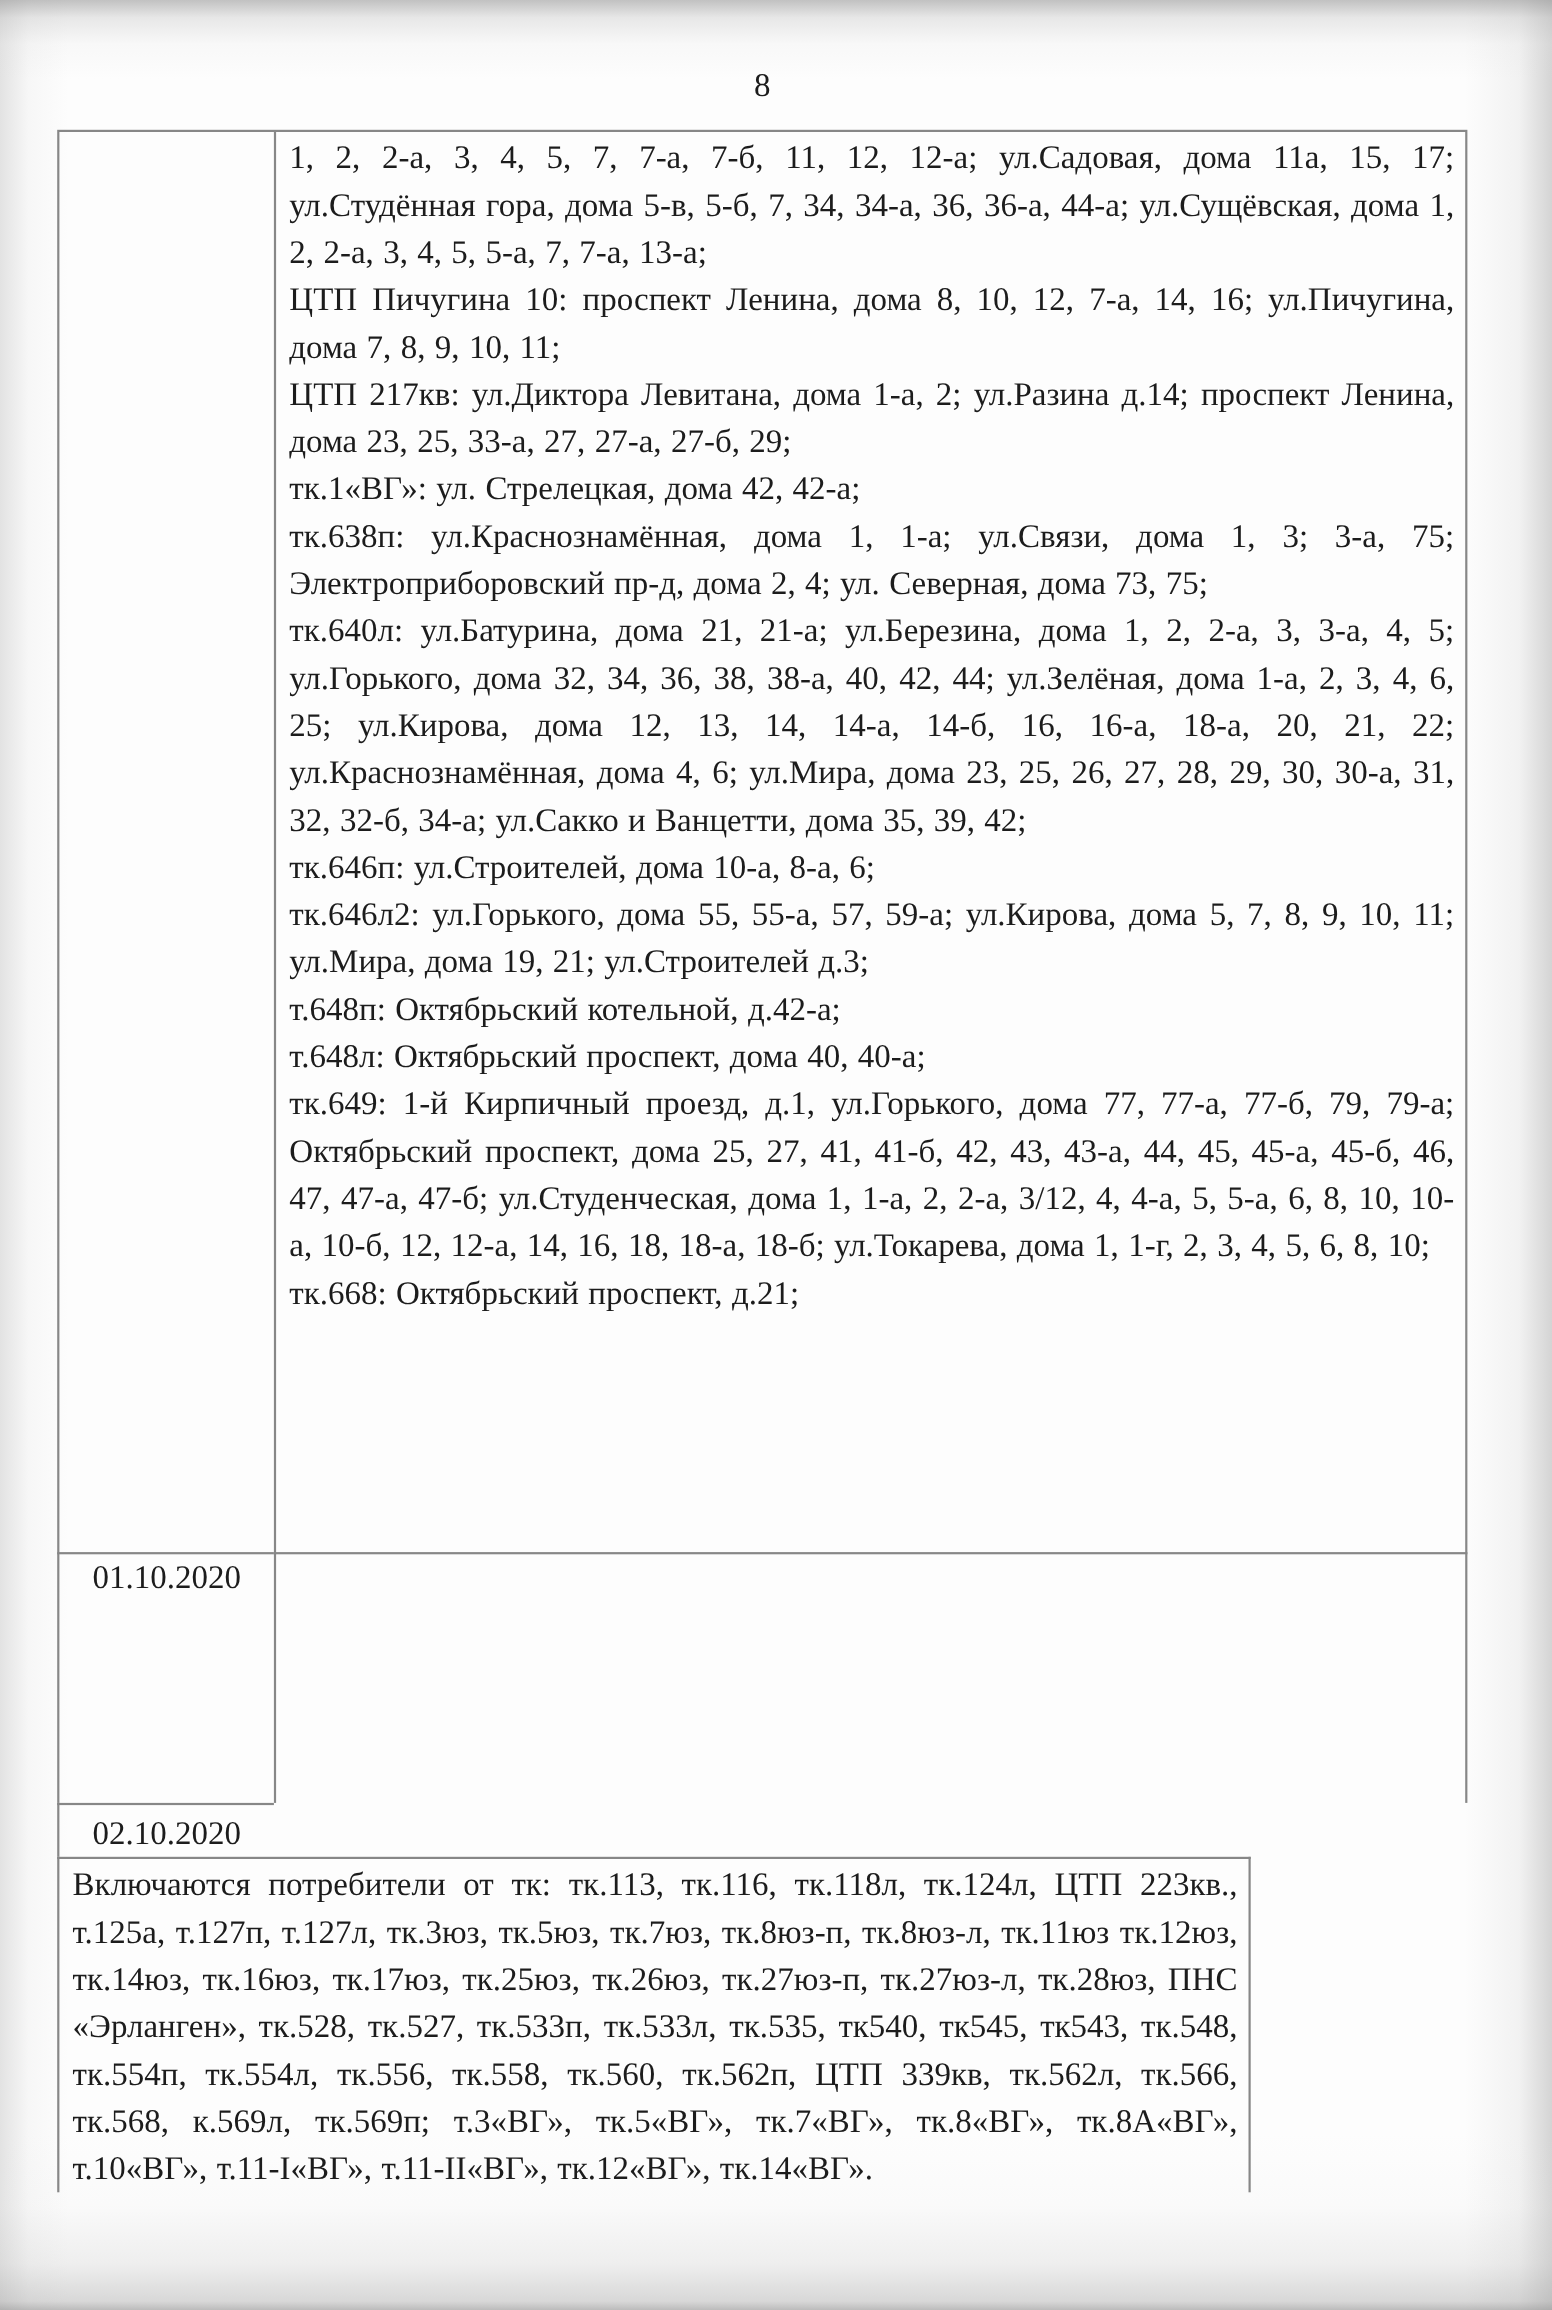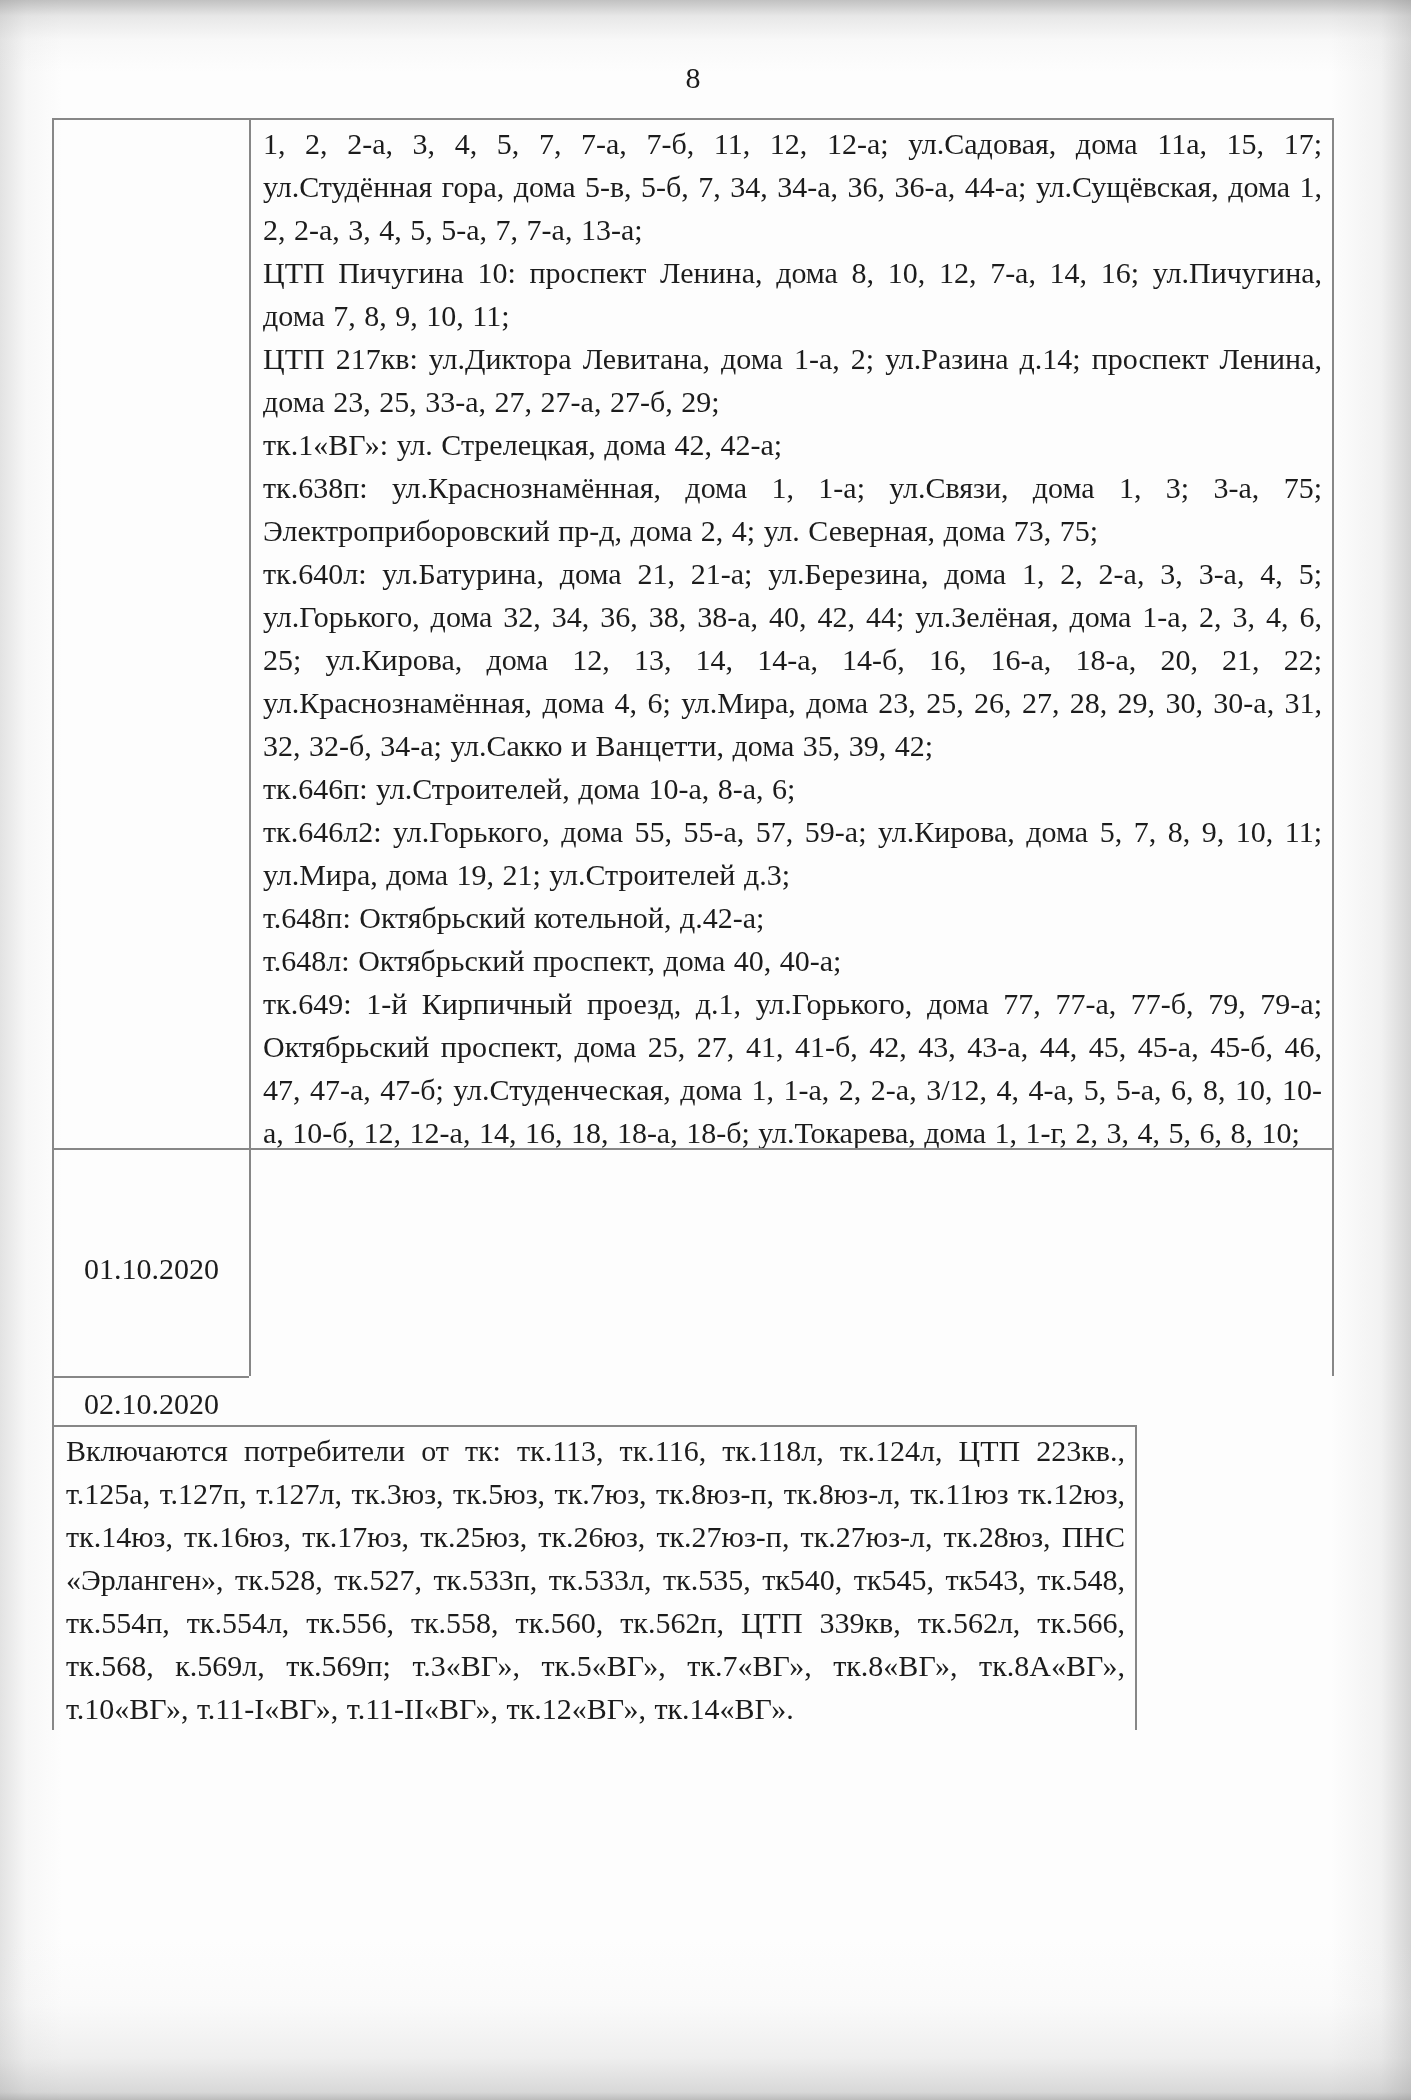--- a/index.html
+++ b/index.html
@@ -34,21 +34,21 @@
     position: absolute;
     left: 52px;
     top: 118px;
     width: 1282px;
     border-top: 2px solid #878787;
   }
   .trow {
     display: flex;
     box-sizing: border-box;
   }
-  .trow:nth-child(1) { height: 1028px; }
+  .trow:nth-child(1) { height: 1291px; }
   .trow:nth-child(2) { height: 228px; }
   .trow:nth-child(3) { height: 395px; flex-direction: column; }
   .cell {
     box-sizing: border-box;
     overflow: hidden;
   }
   .date-cell {
     width: 197px;
     border-left: 2px solid #878787;
     display: flex;
@@ -59,21 +59,21 @@
     padding-top: 4px;
   }
   .content-cell {
     width: 1085px;
     border-left: 2px solid #878787;
     border-right: 2px solid #878787;
     padding: 2px 10px 0 12px;
     font-size: 30px;
     line-height: 43px;
   }
-  .trow:nth-child(2) .date-cell { align-items: center; padding-top: 11px; }
+  .trow:nth-child(2) .date-cell { align-items: flex-start; padding-top: 0; }
   .trow + .trow .cell { border-top: 2px solid #878787; }
   .content-cell p {
     margin: 0;
     text-align: justify;
     word-spacing: 1px;
   }
 </style>
 </head>
 <body>
 

